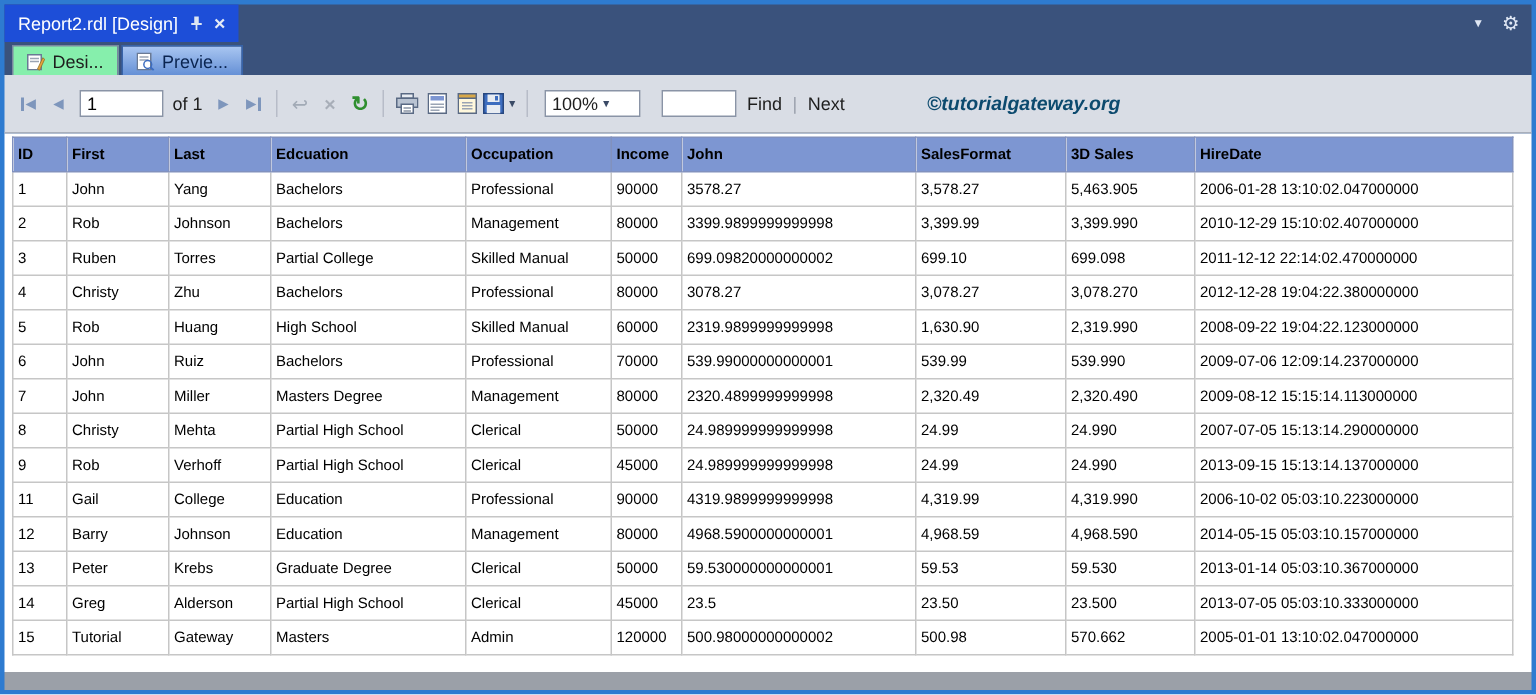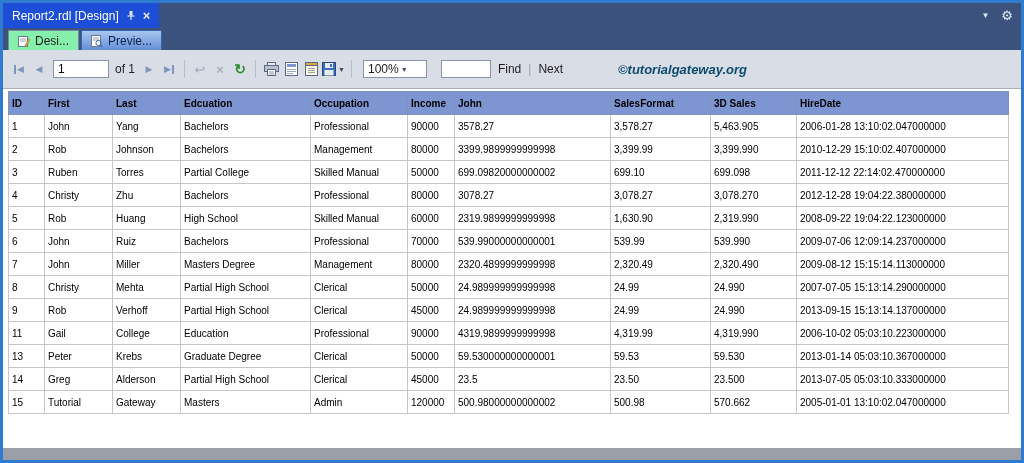--- a/index.html
+++ b/index.html
@@ -341,20 +341,32 @@
             <td>College</td>
             <td>Education</td>
             <td>Professional</td>
             <td>90000</td>
             <td>4319.9899999999998</td>
             <td>4,319.99</td>
             <td>4,319.990</td>
             <td>2006-10-02 05:03:10.223000000</td>
           </tr>
           <tr>
+            <td>12</td>
+            <td>Barry</td>
+            <td>Johnson</td>
+            <td>Education</td>
+            <td>Management</td>
+            <td>80000</td>
+            <td>4968.5900000000001</td>
+            <td>4,968.59</td>
+            <td>4,968.590</td>
+            <td>2014-05-15 05:03:10.157000000</td>
+          </tr>
+          <tr>
             <td>13</td>
             <td>Peter</td>
             <td>Krebs</td>
             <td>Graduate Degree</td>
             <td>Clerical</td>
             <td>50000</td>
             <td>59.530000000000001</td>
             <td>59.53</td>
             <td>59.530</td>
             <td>2013-01-14 05:03:10.367000000</td>

